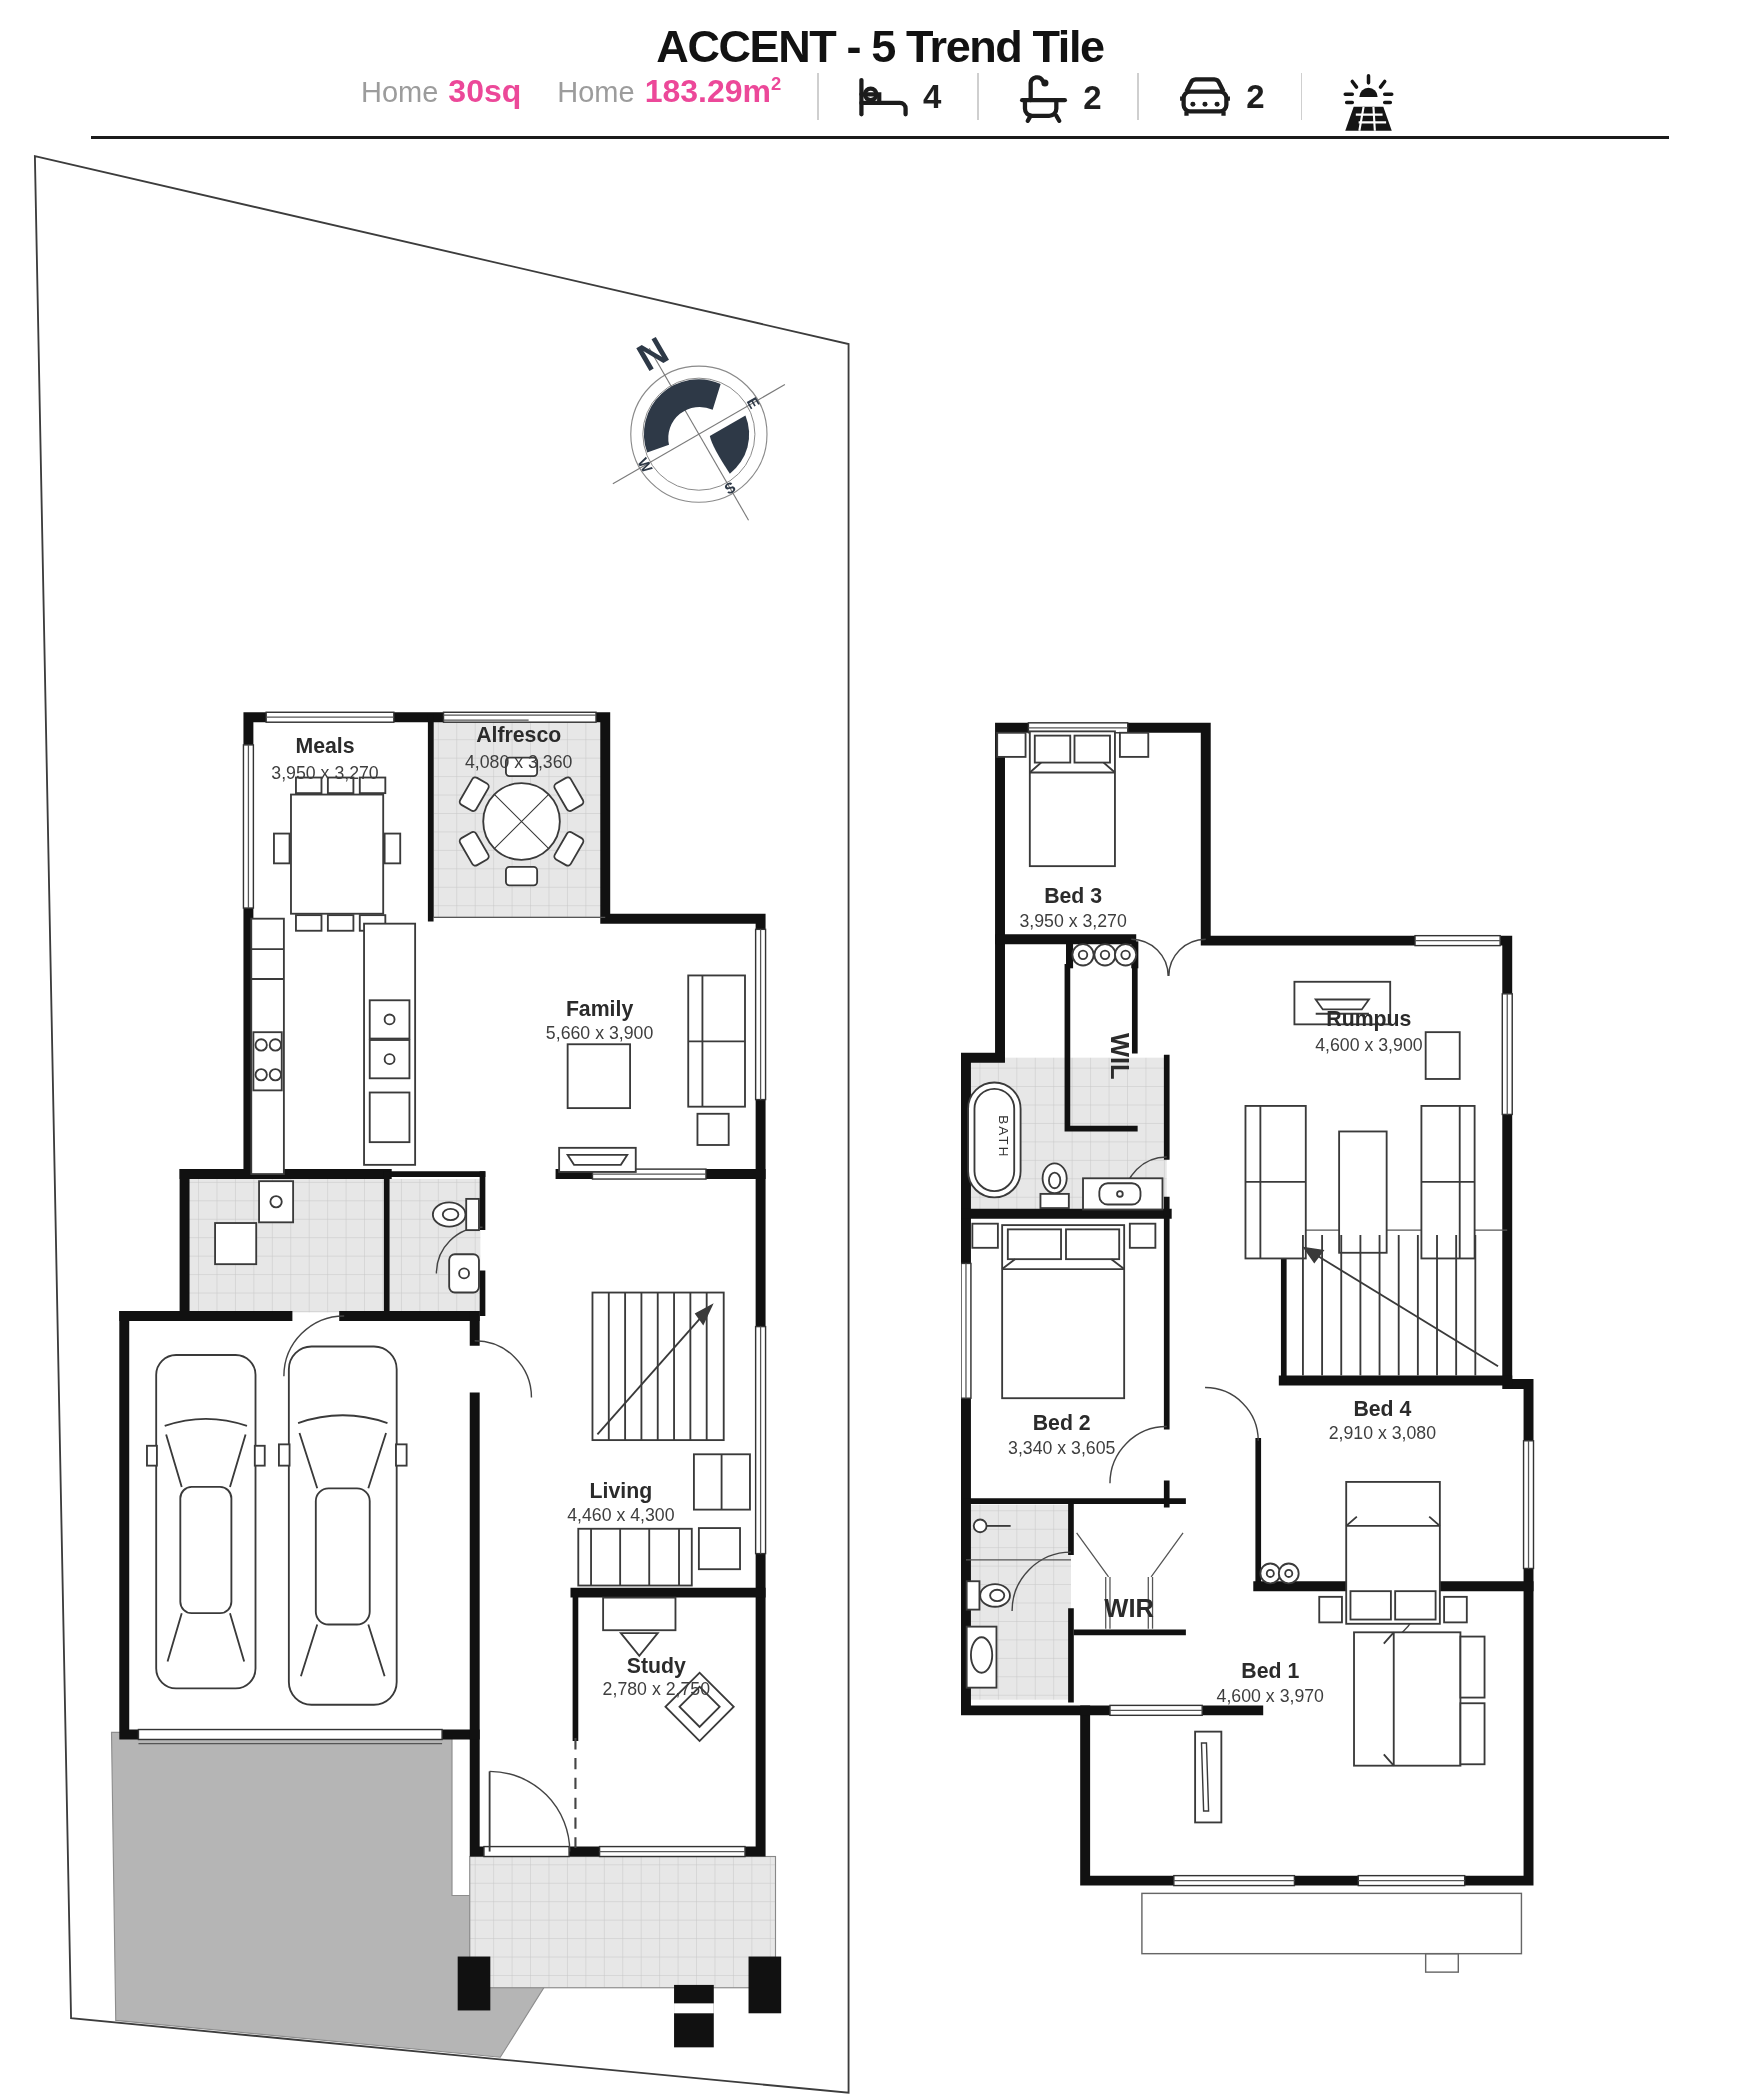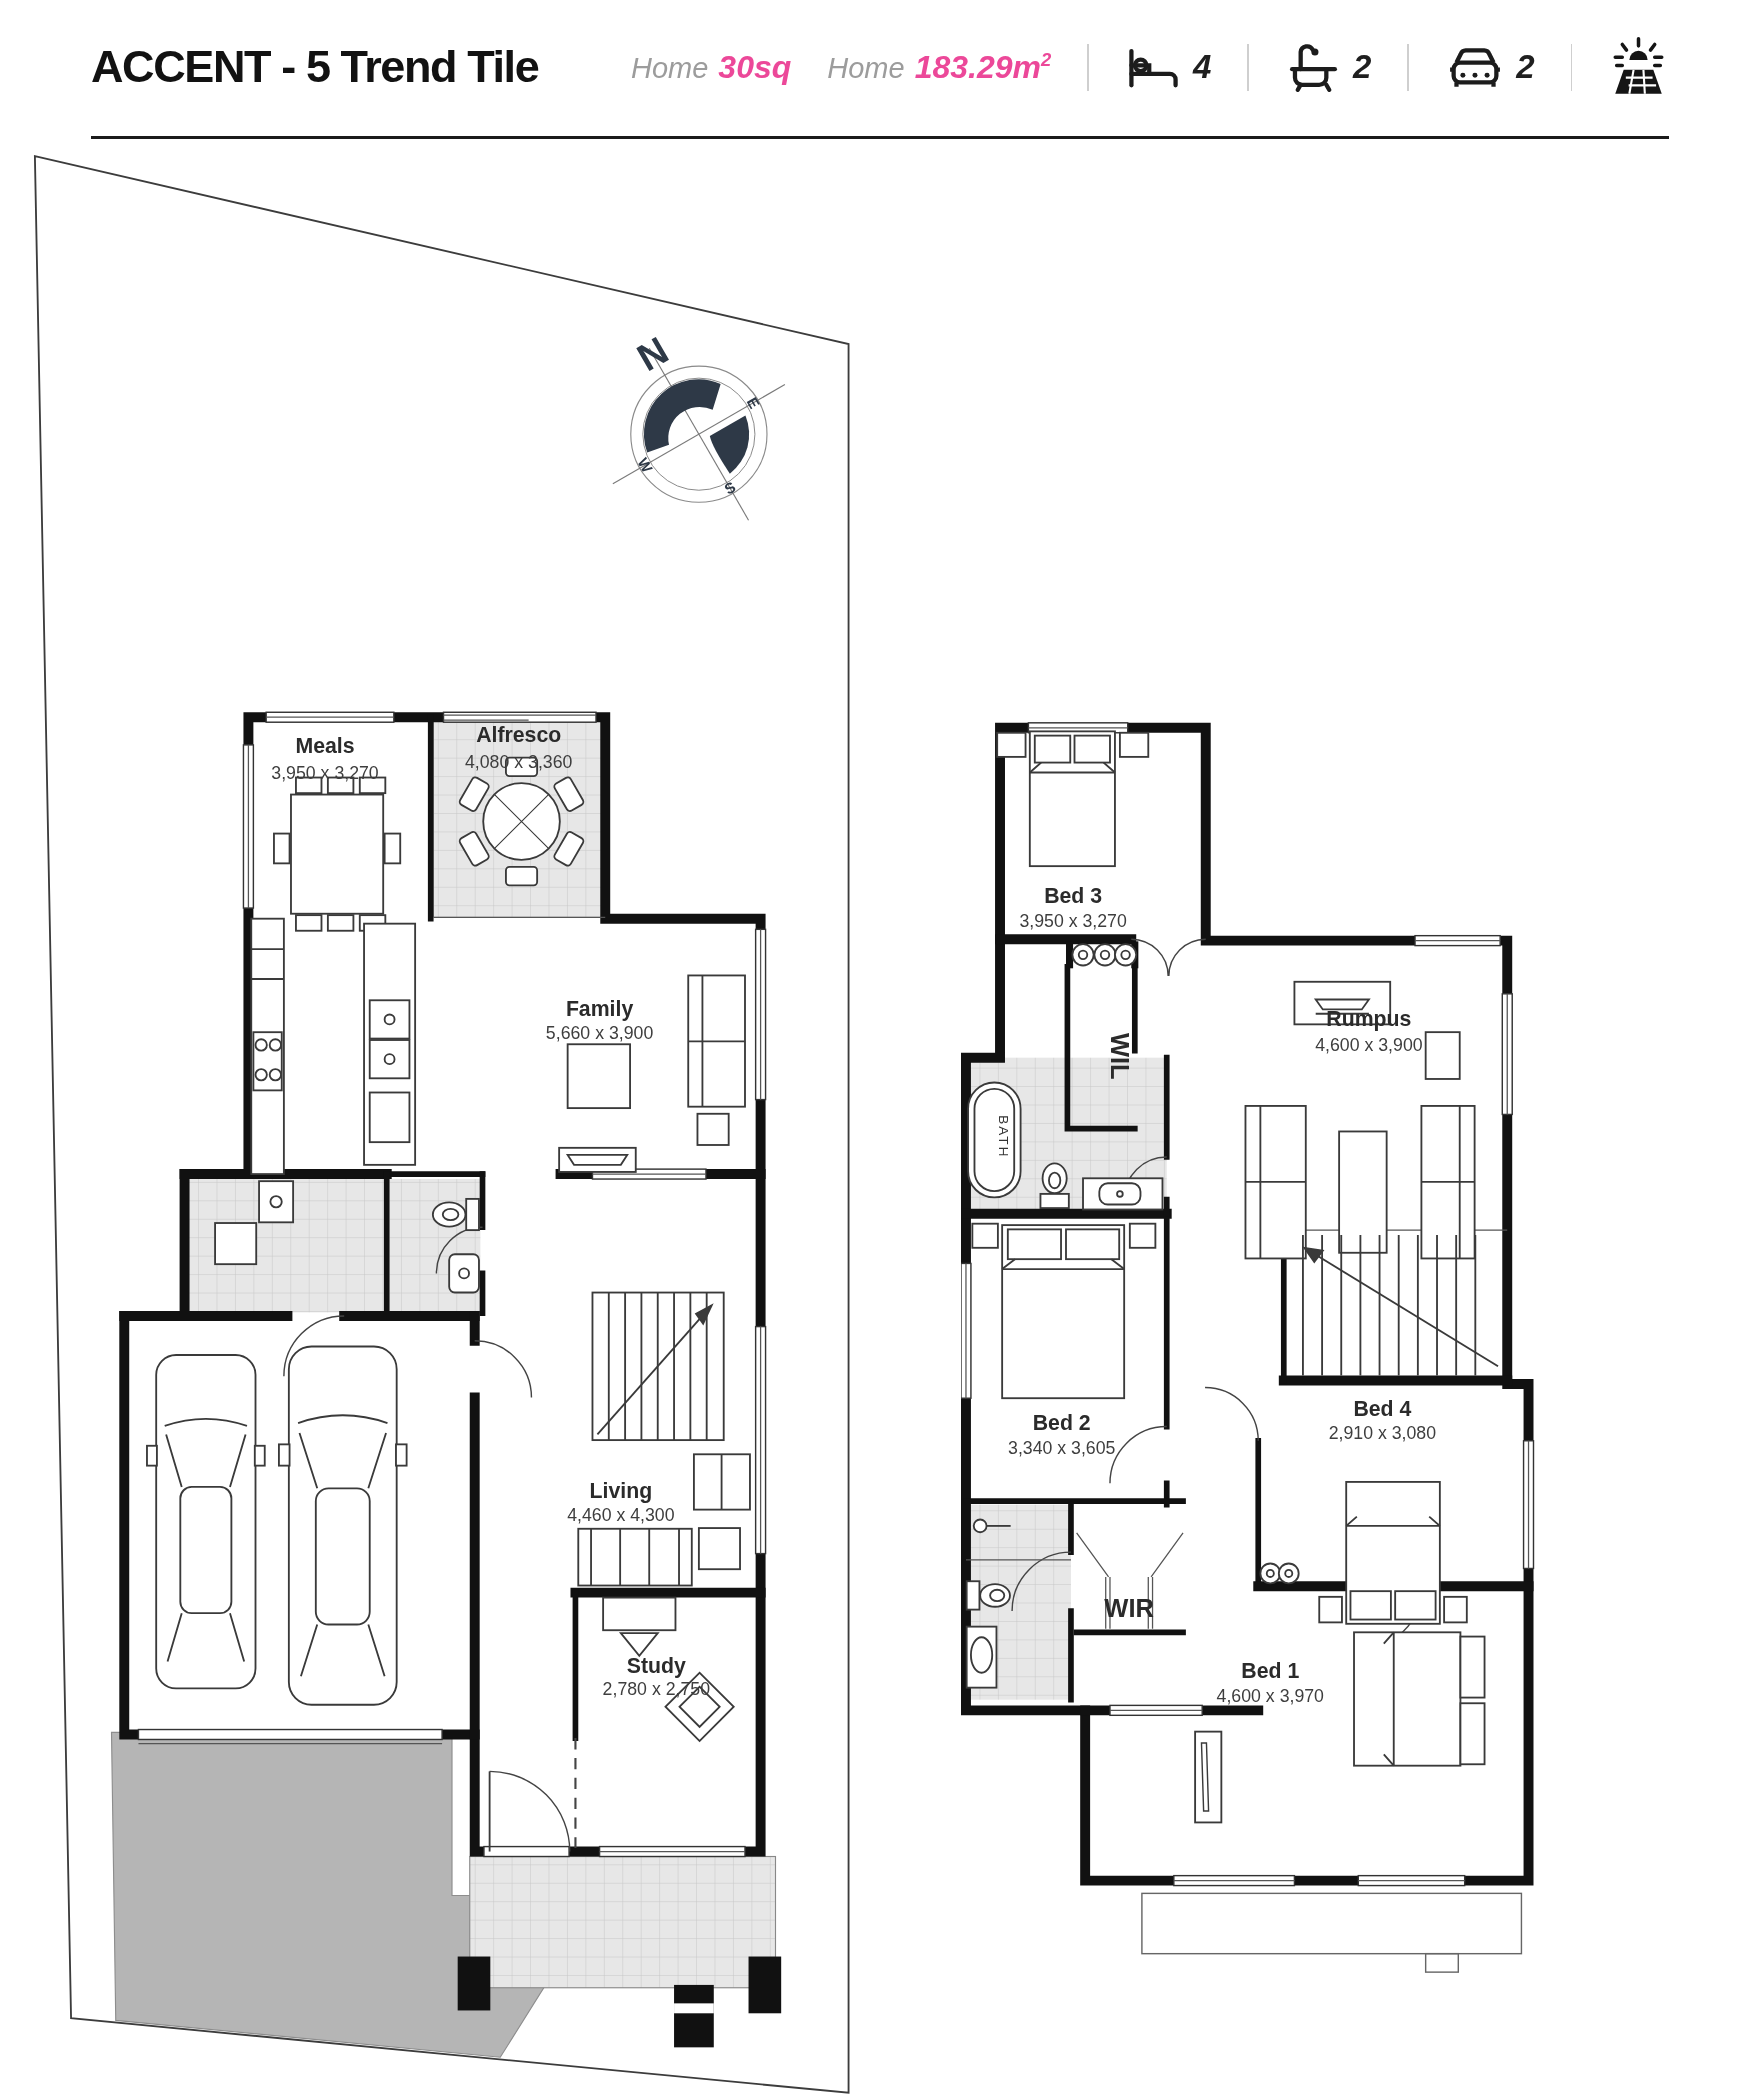--- a/index.html
+++ b/index.html
@@ -1,20 +1,20 @@
 <!DOCTYPE html>
 <html style="font-size:11.4px"><head>
 <meta charset="utf-8">
 <style>
   html,body{margin:0;padding:0;background:#ffffff;font-family:"Liberation Sans",sans-serif;}
   .page{position:relative;width:1760px;height:2097px;background:#fff;overflow:hidden;}
   
-  .header{position:absolute;left:91px;top:21px;width:1578px;height:92px;display:flex;justify-content:space-between;align-items:center;}
+  .header{position:absolute;left:91px;top:21px;width:1578px;height:92px;display:flex;justify-content:space-between;align-items:center;flex-direction:column;}
   .title{font-size:45px;font-weight:bold;color:#121212;letter-spacing:-1.4px;margin:0;}
-  .stats{display:flex;align-items:center;gap:36px;font-style:italic;}
+  .stats{display:flex;align-items:flex-start;gap:36px;}
   .stat{display:flex;align-items:baseline;gap:10px;white-space:nowrap;}
   .stat .lbl{color:#9c9c9c;font-size:29px;font-weight:400;}
   .stat .val{color:#ec4899;font-size:32px;font-weight:bold;}
   .stat .val sup{font-size:18.4px;}
   .istat{display:flex;align-items:center;gap:11.4px;}
   .istat .val{color:#1f1f1f;font-size:33px;font-weight:bold;}
   .vdiv{width:1.4px;height:47px;background:#cfcfcf;}
   .rule{position:absolute;left:91px;top:136px;width:1578px;height:2.8px;background:#1b1b1b;}
   .plan{position:absolute;}
   

